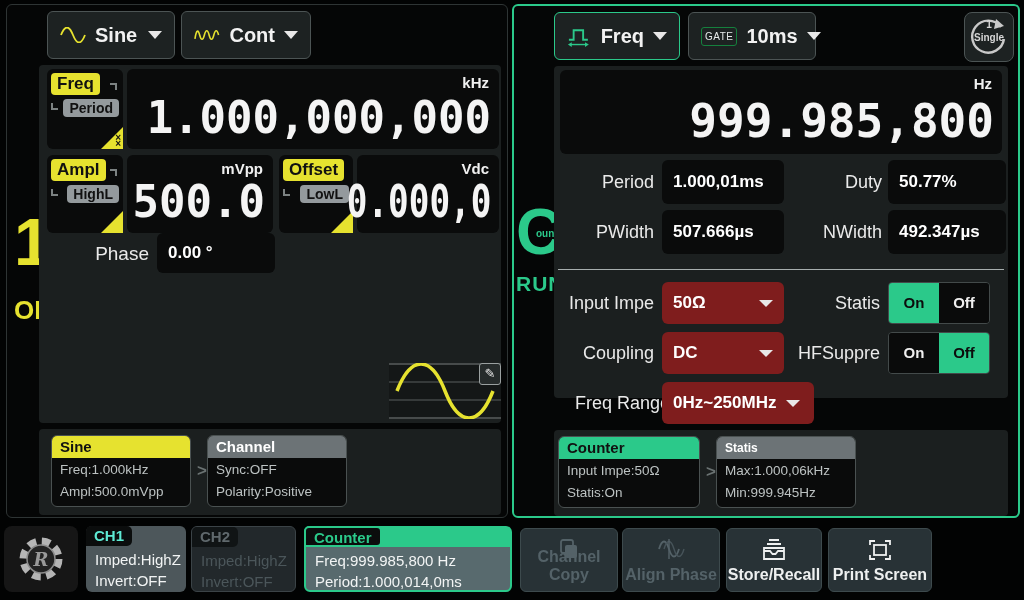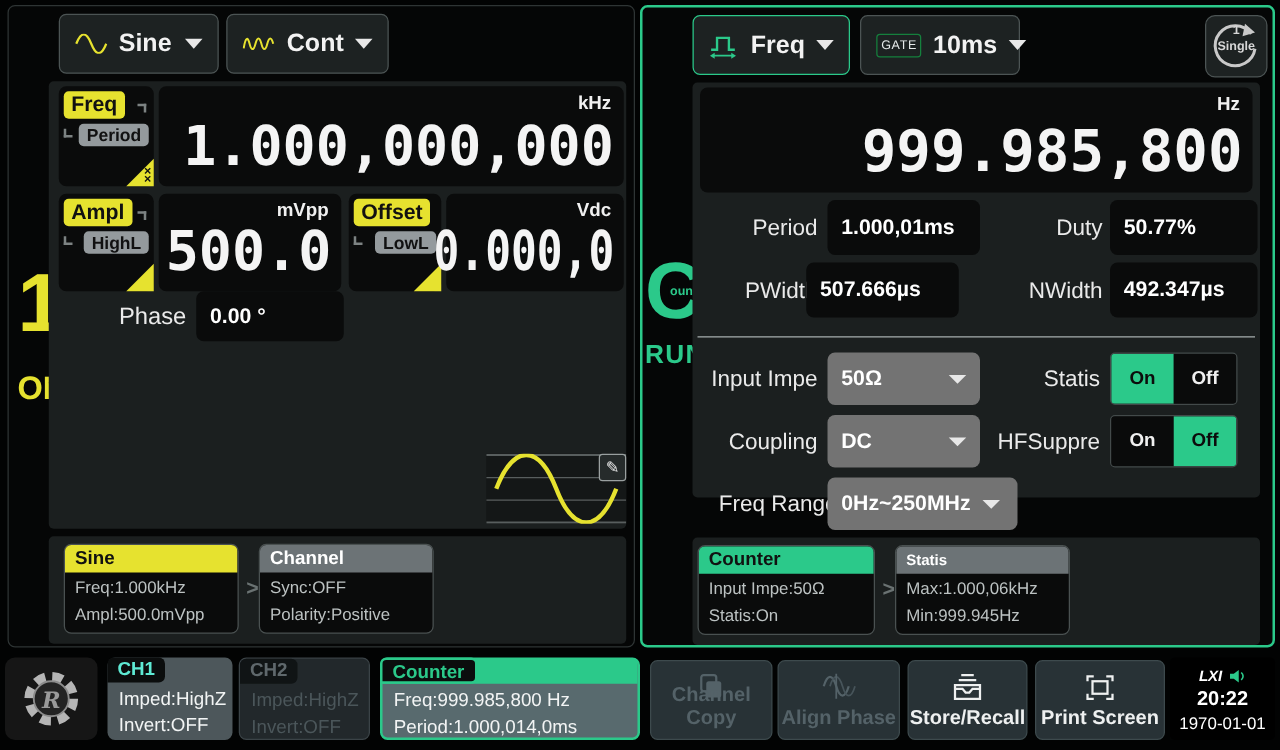--- a/index.html
+++ b/index.html
@@ -53,21 +53,21 @@
   .seg  { position:absolute; right:8px; bottom:6px; color:#f4f4f4;
           font-family:"DejaVu Sans Mono", monospace; font-weight:bold; font-size:44px;
           white-space:nowrap; }
   .seg.condense { transform:scaleX(.78); transform-origin:100% 50%; }
   .seg.hz { font-size:46px; }
 
   
   .flabel { position:absolute; color:#eaeaea; font-size:18px; text-align:right; }
   .field  { position:absolute; background:#0a0b0b; border-radius:6px; color:#fff;
             font-size:17px; font-weight:600; display:flex; align-items:center; padding:0 11px; }
-  .sel    { position:absolute; background:#737373; border-radius:6px; color:#fff;
+  .sel    { position:absolute; background:#7f1d1d; border-radius:6px; color:#fff;
             font-size:17px; font-weight:bold; display:flex; align-items:center; padding:0 11px; }
   .sel .caret { border-top-width:7px; }
 
   .divider { position:absolute; height:1px; background:#a7aeae; }
 
   
   .toggle { position:absolute; display:flex; border:1px solid #434a4a; border-radius:4px;
             overflow:hidden; height:42px; }
   .tseg { width:50px; text-align:center; line-height:40px; font-size:15px; font-weight:bold;
           background:#0a0b0b; color:#f0f0f0; }
@@ -259,21 +259,21 @@
       <div class="flabel" style="left:0; top:106px; width:100px;">Period</div>
       <div class="field" style="left:108px; top:94px; width:122px; height:44px;">
         <span>1.000,01ms</span>
       </div>
       <div class="flabel" style="left:230px; top:106px; width:98px;">Duty</div>
       <div class="field" style="left:334px; top:94px; width:118px; height:44px;">
         <span>50.77%</span>
       </div>
 
       <div class="flabel" style="left:0; top:156px; width:100px;">PWidth</div>
-      <div class="field" style="left:91px; top:144px; width:122px; height:44px;">
+      <div class="field" style="left:108px; top:144px; width:122px; height:44px;">
         <span>507.666µs</span>
       </div>
       <div class="flabel" style="left:230px; top:156px; width:98px;">NWidth</div>
       <div class="field" style="left:334px; top:144px; width:118px; height:44px;">
         <span>492.347µs</span>
       </div>
 
       <div class="divider" style="left:4px; top:203px; width:446px;"></div>
 
       <div class="flabel" style="left:0; top:227px; width:100px;">Input Impe</div>
@@ -388,25 +388,14 @@
   <div class="btn enabled" style="left:828px; width:104px;">
     <div class="btn-icon">
       <svg width="28" height="26" viewBox="0 0 28 26">
         <path d="M4,8 V4 h5 M19,4 h5 v4 M24,18 v4 h-5 M9,22 H4 v-4" fill="none" stroke="#eef0f0" stroke-width="1.8"></path>
         <rect x="8" y="8" width="12" height="10" fill="none" stroke="#eef0f0" stroke-width="1.8"></rect>
       </svg>
     </div>
     <div class="btn-label">Print Screen</div>
   </div>
 
-  <div class="clock" style="left:936px; width:84px; height:66px;">
-    <div class="lxi-row">
-      <span>LXI</span>
-      <svg width="14" height="12" viewBox="0 0 14 12">
-        <polygon points="1,4 4,4 8,1 8,11 4,8 1,8" fill="#2bc98a"></polygon>
-        <path d="M10,3 q3,3 0,6" fill="none" stroke="#2bc98a" stroke-width="1.3"></path>
-      </svg>
-    </div>
-    <div class="clock-time">20:22</div>
-    <div class="clock-date">1970-01-01</div>
-  </div>
 
 </div>
 
 </body></html>

